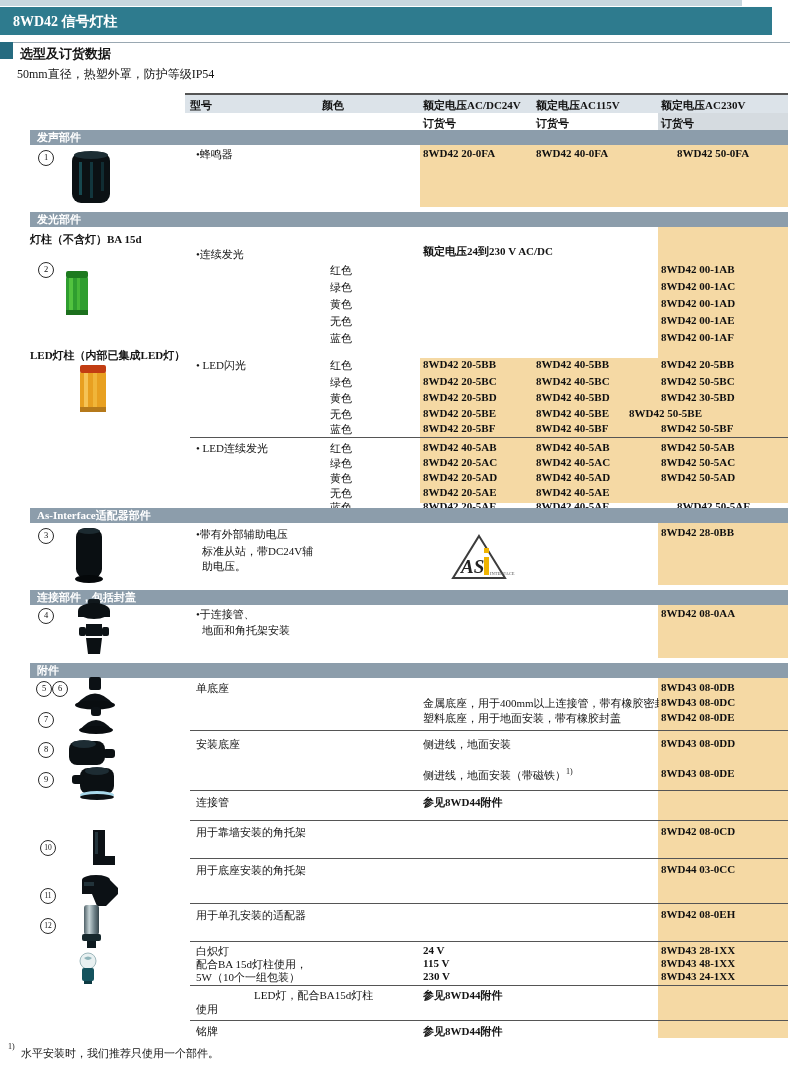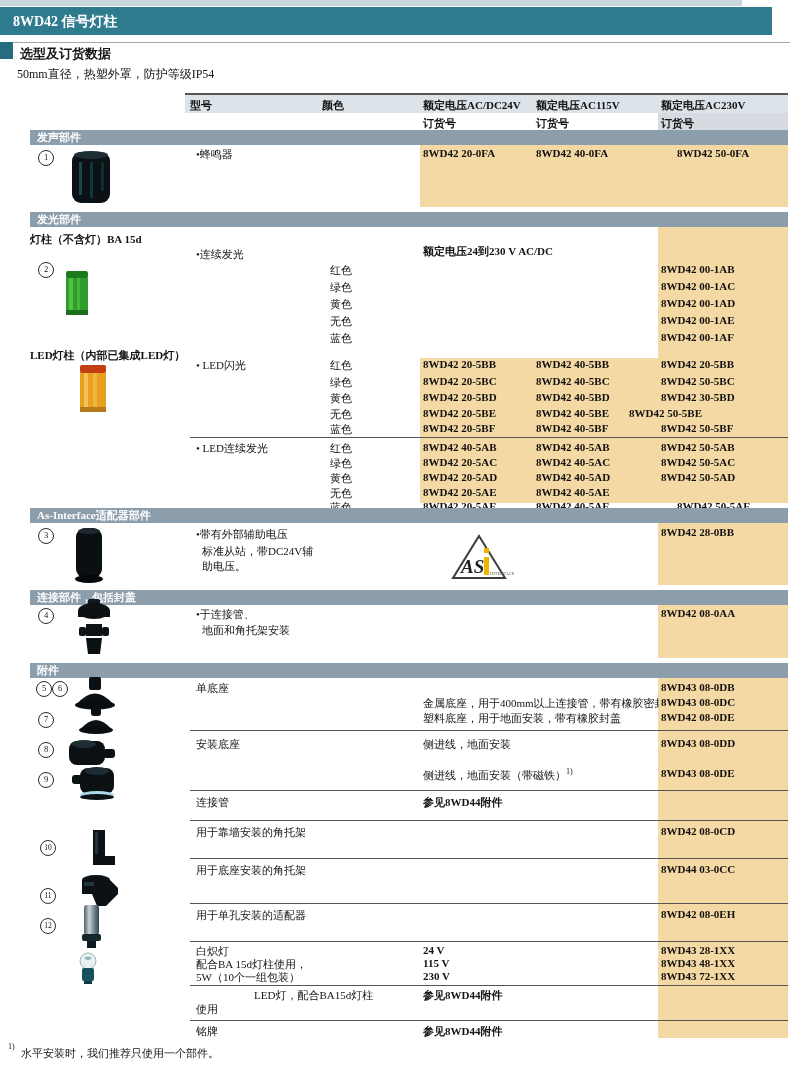--- a/index.html
+++ b/index.html
@@ -277,21 +277,21 @@
     <rect x="6" y="29" width="8" height="3" fill="#0d3a42"></rect>
   </svg>
   <div class="t" style="left:196px;top:944px;">白炽灯</div>
   <div class="t" style="left:196px;top:957px;">配合BA 15d灯柱使用，</div>
   <div class="t" style="left:196px;top:970px;">5W（10个一组包装）</div>
   <div class="t b" style="left:423px;top:944px;">24 V</div>
   <div class="t b" style="left:423px;top:957px;">115 V</div>
   <div class="t b" style="left:423px;top:970px;">230 V</div>
   <div class="t order" style="left:661px;top:944px;">8WD43 28-1XX</div>
   <div class="t order" style="left:661px;top:957px;">8WD43 48-1XX</div>
-  <div class="t order" style="left:661px;top:970px;">8WD43 72-1XX</div>
+  <div class="t order" style="left:661px;top:970px;">8WD43 24-1XX</div>
 
   <div class="hline" style="left:190px;top:985px;width:598px;"></div>
   <div class="t" style="left:208px;top:988px;padding-left:46px;">LED灯，配合BA15d灯柱</div>
   <div class="t" style="left:196px;top:1002px;">使用</div>
   <div class="t b" style="left:423px;top:988px;">参见8WD44附件</div>
 
   <div class="hline" style="left:190px;top:1020px;width:598px;"></div>
   <div class="t" style="left:196px;top:1024px;">铭牌</div>
   <div class="t b" style="left:423px;top:1024px;">参见8WD44附件</div>
 

